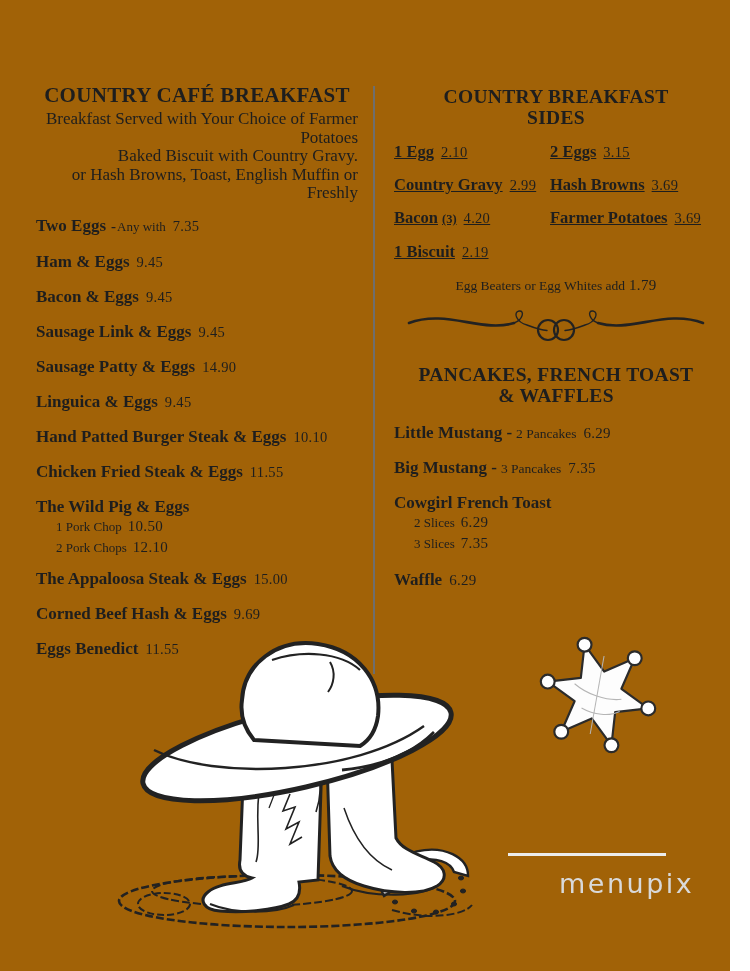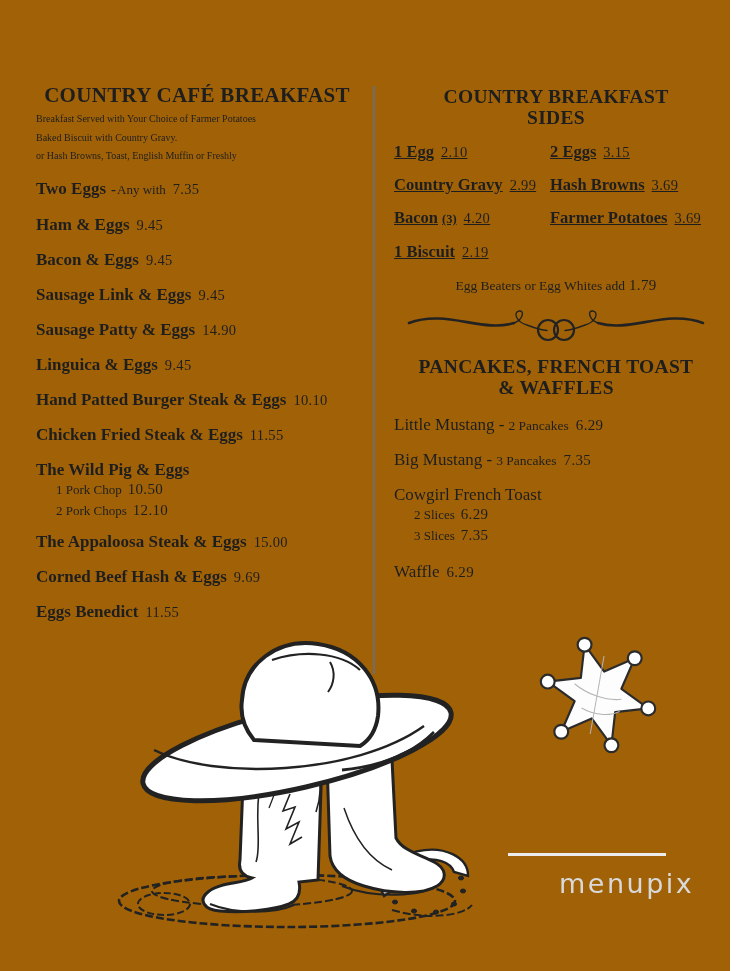--- a/index.html
+++ b/index.html
@@ -5,44 +5,44 @@
   html,body{margin:0;padding:0;background:#fff;}
   .page{position:relative;width:730px;height:971px;background:#a16207;overflow:hidden;
         font-family:"Liberation Serif", serif;color:#1e1e1e;}
   
   .col-left{position:absolute;left:36px;top:84px;width:322px;}
   .divider{position:absolute;left:373px;top:86px;width:2px;height:588px;background:#6e6e6e;}
   .col-right{position:absolute;left:394px;top:86px;width:324px;}
   
   .col-title{font-size:21px;font-weight:bold;text-align:center;letter-spacing:.3px;line-height:23px;}
   .col-title.small{font-size:19.5px;line-height:21px;}
-  .intro{font-size:10px;text-align:left;line-height:18.5px;margin-top:3px;}
+  .intro{font-size:17px;text-align:right;line-height:18.5px;margin-top:3px;}
   
   .items{margin-top:13px;}
   .bk-item{margin-bottom:15px;line-height:20px;white-space:nowrap;}
   .bk-name{font-weight:bold;font-size:17px;}
   .sep{font-weight:bold;font-size:15px;margin:0 1px 0 5px;}
   .note{font-size:13px;}
   .price{font-size:14.5px;margin-left:7px;letter-spacing:.3px;}
   .sub-row{margin:0 0 2px 20px;font-size:13px;line-height:18px;}
   .sub-row .price{font-size:15px;margin-left:6px;}
   .has-subs{margin-bottom:12px;}
   
   .sides-grid{display:grid;grid-template-columns:156px 1fr;margin-top:14px;text-decoration:underline;}
   .side-cell{margin-bottom:13px;line-height:20px;white-space:nowrap;}
   .side-name{font-weight:bold;font-size:16.5px;}
   .qty{font-weight:bold;font-size:12.5px;margin-left:4px;}
   .side-note{text-align:center;font-size:13.5px;margin-top:2px;}
   .side-note .price{font-size:15px;margin-left:4px;}
   .flourish{display:block;margin:8px auto 0 auto;}
   
-  .pk-title{margin-top:12px;}
+  .pk-title{margin-top:20px;}
   .pk-items{margin-top:16px;}
   .pk-item{margin-bottom:13px;line-height:21px;}
-  .pk-name{font-weight:normal;font-size:17px;text-align:right;}
+  .pk-name{font-weight:bold;font-size:17px;text-align:right;}
   .pk-desc{font-size:13.5px;margin-left:4px;}
   .pk-item .price{font-size:15px;}
   .pk-line2{margin-left:22px;font-size:13.5px;line-height:18px;}
   .waffle-row{margin-top:16px;}
   
   .boots-art{position:absolute;left:92px;top:608px;}
   .star-art{position:absolute;left:533px;top:630px;}
   .wm-line{position:absolute;left:508px;top:853px;width:158px;height:3px;background:#ececec;}
   .watermark{position:absolute;left:512px;top:868px;font-family:"DejaVu Sans", sans-serif;
              font-size:27px;letter-spacing:2.5px;color:#d9d9d9;font-weight:400;margin-left:47px;}

